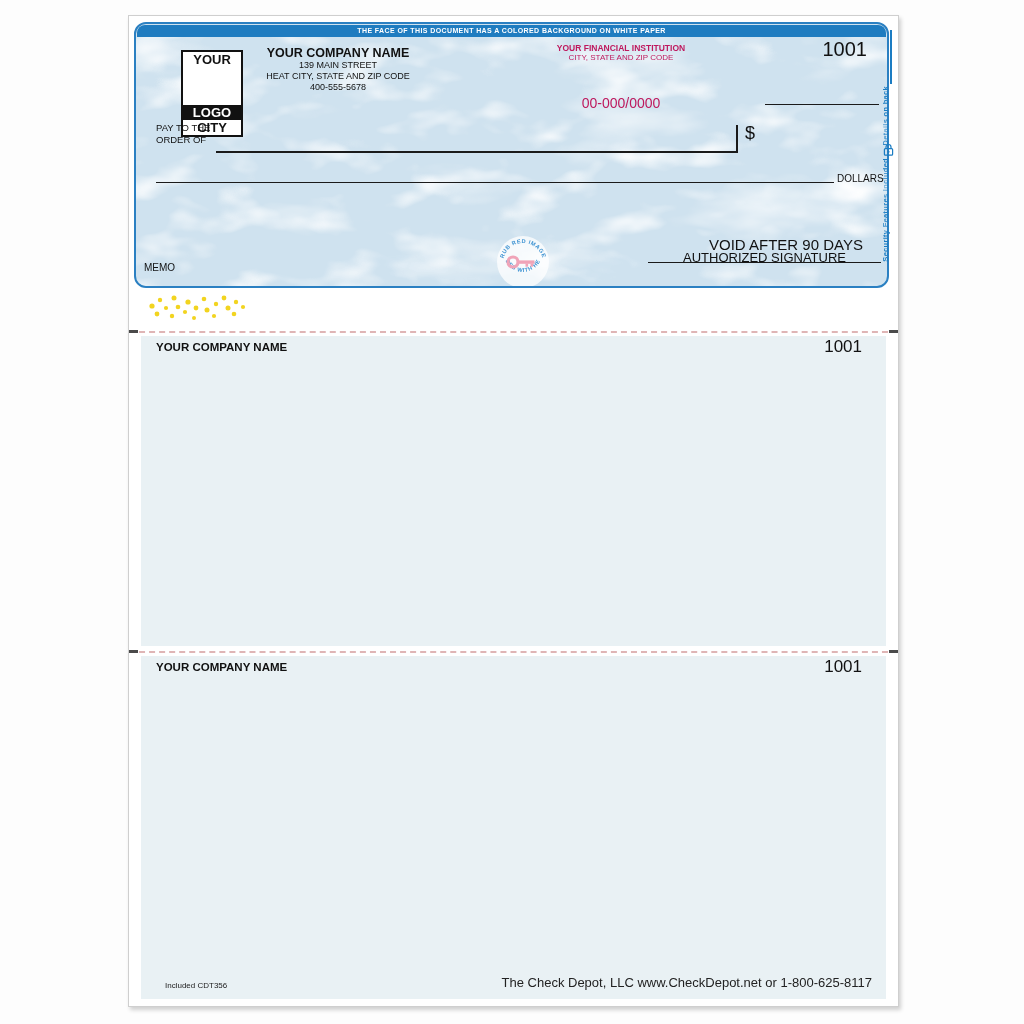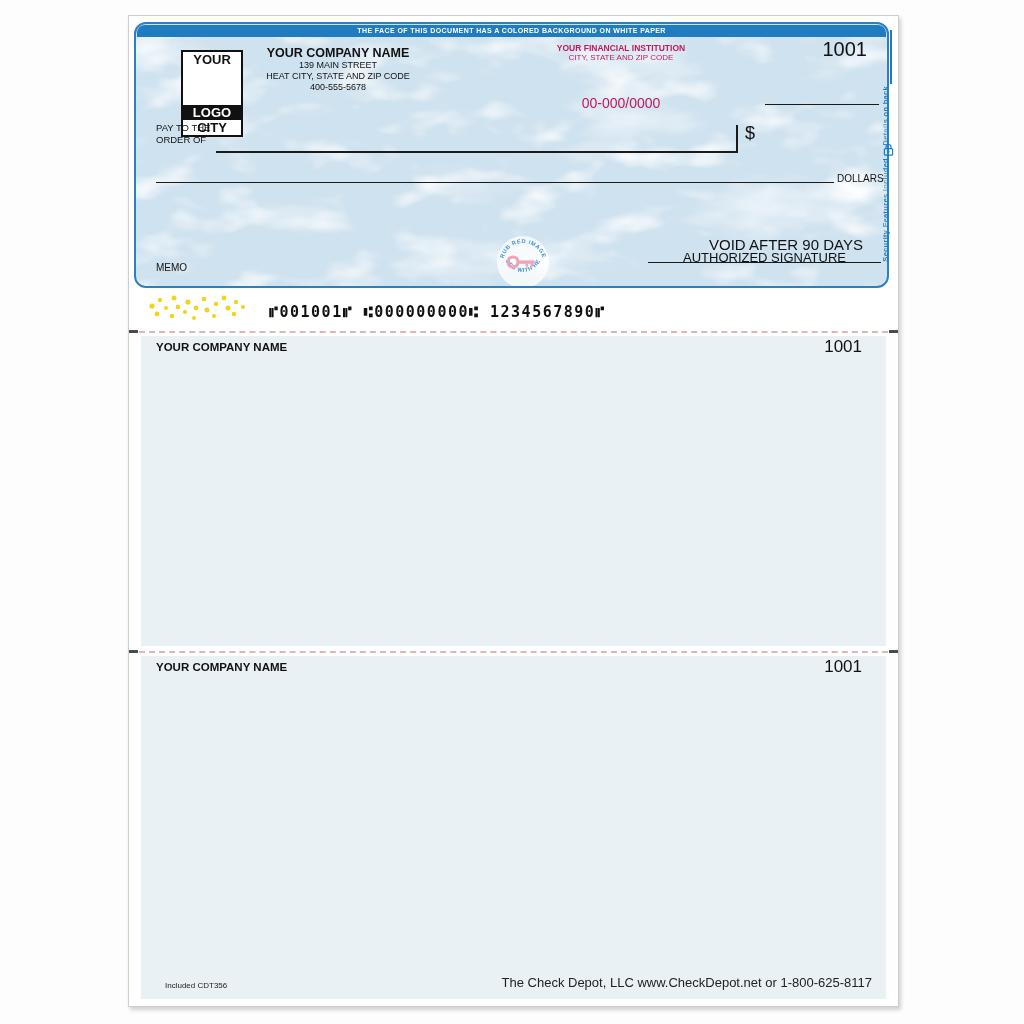--- a/index.html
+++ b/index.html
@@ -27,21 +27,21 @@
   .check-number{right:20px;top:14px;font-size:20px;color:#111;}
   .hline{border-bottom:1.5px solid #1a1a1a;}
   .date-line{left:629px;top:64px;width:114px;height:16px;}
   .payto-label{left:20px;top:98px;font-size:9.5px;line-height:11.5px;color:#111;}
   .payto-line{left:80px;top:101px;width:520px;height:26px;border-bottom:2px solid #1a1a1a;
               border-right:2px solid #1a1a1a;}
   .dollar-sign{left:609px;top:99px;font-size:18px;color:#111;}
   .amount-line{left:20px;top:142px;width:678px;height:16px;}
   .dollars-label{left:701px;top:149px;font-size:10px;color:#111;}
   .void-label{left:573px;top:188px;font-size:15px;color:#111;margin-top:24px;}
-  .memo-label{left:20px;top:238px;font-size:10px;color:#111;}
+  .memo-label{left:8px;top:238px;font-size:10px;color:#111;}
   .sig-line{left:512px;top:222px;width:233px;height:16px;}
   .sig-label{left:512px;top:226px;width:233px;text-align:center;font-size:13px;color:#111;}
   .seal{left:360px;top:211px;width:54px;height:54px;}
   
   .vline{position:absolute;left:761px;top:14px;width:2px;height:54px;background:#1b7cc2;}
   .vtext{position:absolute;left:752px;writing-mode:vertical-rl;transform:rotate(180deg);
          font-size:7.5px;font-weight:bold;color:#1b7cc2;white-space:nowrap;letter-spacing:.3px;}
   .v-details{top:70px;}
   .v-security{top:142px;}
   .lock{position:absolute;left:754px;top:127px;width:11px;height:13px;}
@@ -171,21 +171,20 @@
         <circle cx="63" cy="18" r="2.5"></circle>
           <circle cx="72" cy="12" r="2.2"></circle>
           <circle cx="70" cy="24" r="2.1"></circle>
         <circle cx="80" cy="6" r="2.4"></circle>
           <circle cx="84" cy="16" r="2.5"></circle>
           <circle cx="92" cy="10" r="2.2"></circle>
         <circle cx="90" cy="22" r="2.3"></circle>
           <circle cx="99" cy="15" r="2.1"></circle>
       </g>
     </svg>
-    <div class="micr">⑈001001⑈  ⑆000000000⑆  1234567890⑈</div>
 
     <div class="perf" style="top:315px;"></div>
     <div class="perf-tick" style="left:0;top:314px;"></div>
     <div class="perf-tick" style="right:0;top:314px;"></div>
 
     <div class="stub stub1">
       <div class="stub-company">YOUR COMPANY NAME</div>
       <div class="stub-number">1001</div>
     </div>
 

